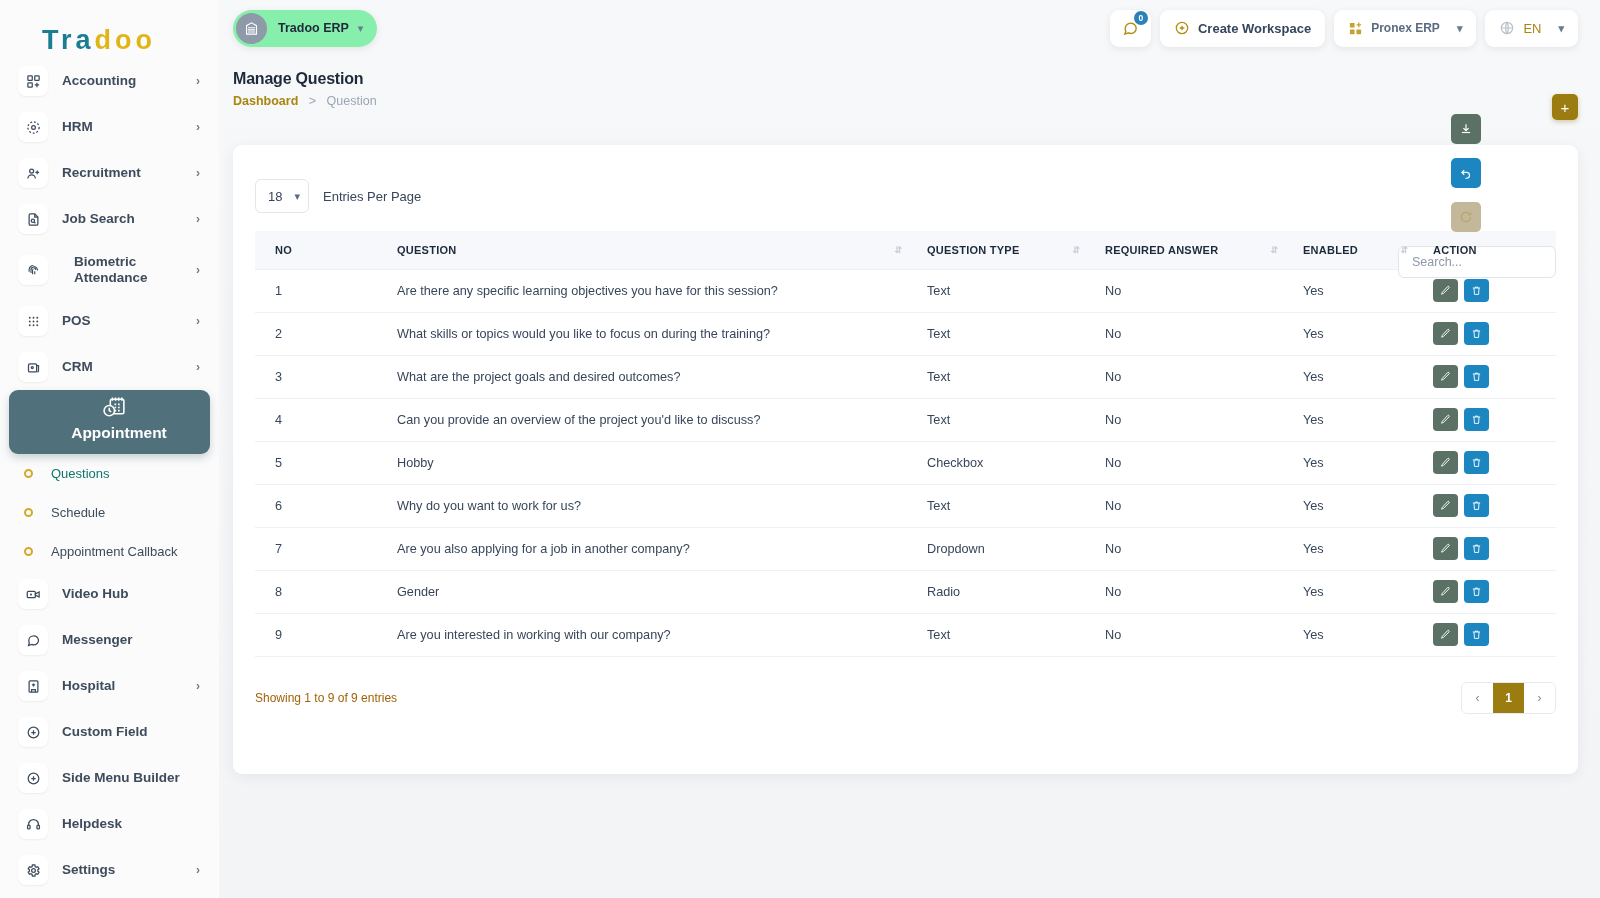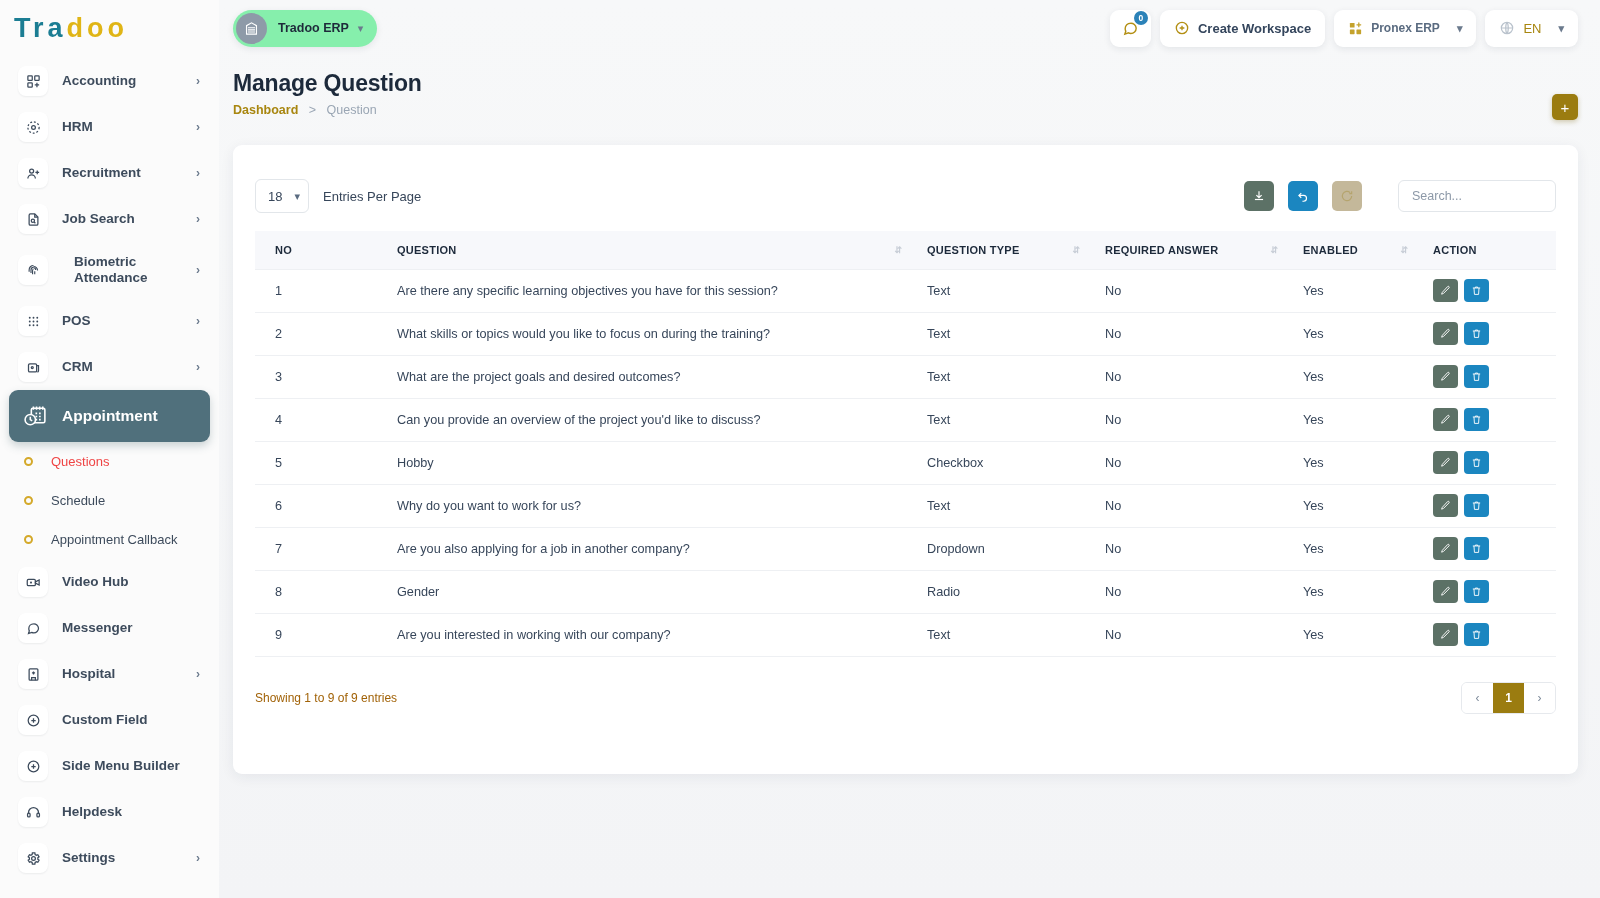--- a/index.html
+++ b/index.html
@@ -16,22 +16,22 @@
   
   #sidebar {
     position: absolute; left: 0; top: 0;
     width: 219px; height: 898px;
     background: #fbfbfb;
     overflow: hidden;
     z-index: 5;
   }
   .logo {
     height: 56px;
-    display: flex; align-items: center;
-    padding-left: 14px;
+    display: flex; align-items: flex-end;
+    padding-left: 42px;
     letter-spacing: 4px;
     font-size: 27px;
     font-weight: 700;
   }
   .logo .t1 { color: #1b7d93; }
   .logo .t2 { color: #e0b516; }
 
   .nav-scroll { padding-top: 2px; }
 
   .nav-item {
@@ -56,22 +56,23 @@
     color: #3d4b5c;
   }
   .nav-label { margin-left: 14px; flex: 1 1 auto; line-height: 1.2; }
   .nav-chev {
     color: #6b7a8d; font-size: 12px;
     margin-right: 10px;
   }
   .nav-item.active {
     background: #50707c;
     color: #ffffff;
-    height: 52px;
+    height: 64px;
     box-shadow: 0 4px 9px rgba(60,90,100,.25);
+    flex-direction: column;
   }
   .nav-item.active .nav-ico {
     background: transparent; box-shadow: none; color: #ffffff;
     width: 34px; flex: 0 0 34px;
   }
   .nav-item.active .nav-label { font-size: 15.5px; font-weight: 700; margin-left: 10px;}
 
   .sub-item {
     display: flex; align-items: center;
     height: 39px;
@@ -80,21 +81,21 @@
     color: #3d4b5c;
     cursor: pointer;
     font-weight: 500;
   }
   .sub-item .dot {
     width: 9px; height: 9px; border-radius: 50%;
     border: 2px solid #d4a92a;
     flex: 0 0 9px;
   }
   .sub-item .sub-label { margin-left: 18px; }
-  .sub-item.active .sub-label { color: #ef4444; }
+  .sub-item.active .sub-label { color: #0f766e; }
 
   
   #topbar {
     position: absolute; left: 219px; top: 0;
     width: 1381px; height: 56px;
     display: flex; align-items: center;
     z-index: 4;
   }
   .ws-pill {
     display: flex; align-items: center;
@@ -138,21 +139,21 @@
   .chip .sm { font-size: 12px; color:#5a6b80; font-weight:600; }
   .chip .lang { color: #a8860f; font-weight: 400; font-size: 13px; }
 
   
   #main {
     position: absolute; left: 219px; top: 56px;
     width: 1381px; height: 842px;
     padding: 14px 22px 0 14px;
   }
   .page-head { display: flex; align-items: flex-start; }
-  .page-title { font-size: 23px; font-weight: 700; color: #1d2a3b; letter-spacing: -.2px; }
+  .page-title { font-size: 16px; font-weight: 700; color: #1d2a3b; letter-spacing: -.2px; }
   .crumbs { margin-top: 6px; font-size: 12.5px; }
   .crumbs .c-link { color: #a8860f; font-weight: 600; cursor: pointer; }
   .crumbs .c-sep { color: #9aa6b4; margin: 0 7px; }
   .crumbs .c-cur { color: #9aa6b4; }
   .add-btn {
     margin-left: auto; margin-top: 24px;
     width: 26px; height: 26px; border-radius: 5px;
     background: #9b7c10; color: #fff;
     display: flex; align-items: center; justify-content: center;
     font-size: 15px; line-height: 1; cursor: pointer; border: none;
@@ -173,21 +174,21 @@
     height: 34px; width: 54px;
     border: 1px solid #e2e6ea; border-radius: 6px;
     background: #fff;
     display: flex; align-items: center; justify-content: space-between;
     padding: 0 8px 0 12px;
     font-size: 13px; color: #37465a; cursor: pointer;
   }
   .epp-select .cv { font-size: 11px; color: #5a6b80; }
   .epp-label { margin-left: 14px; font-size: 13px; color: #37465a; }
 
-  .tb-right { margin-left: auto; display: flex; align-items: center; gap: 14px; }
+  .tb-right { margin-left: auto; display: flex; align-items: center; gap: 14px; flex-direction: column; }
   .icon-btn {
     width: 30px; height: 30px; border-radius: 5px;
     display: flex; align-items: center; justify-content: center;
     border: none; cursor: pointer; color: #fff;
   }
   .icon-btn.b1 { background: #5c7166; }
   .icon-btn.b2 { background: #1b86c0; }
   .icon-btn.b3 { background: #c4b89a; }
   .search-box {
     margin-left: 22px;

